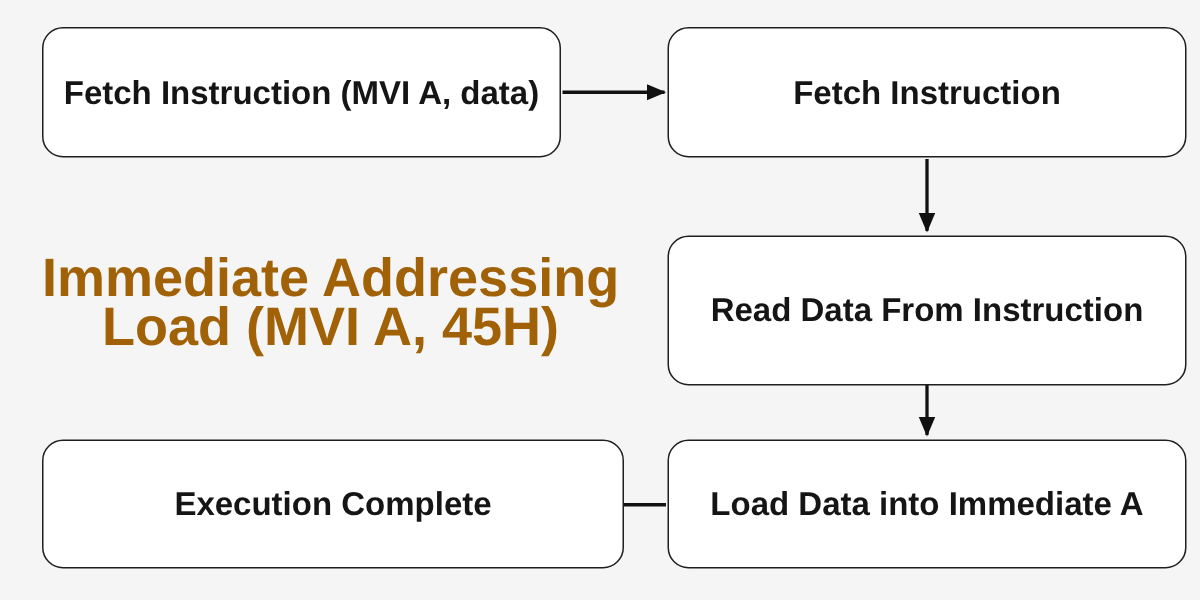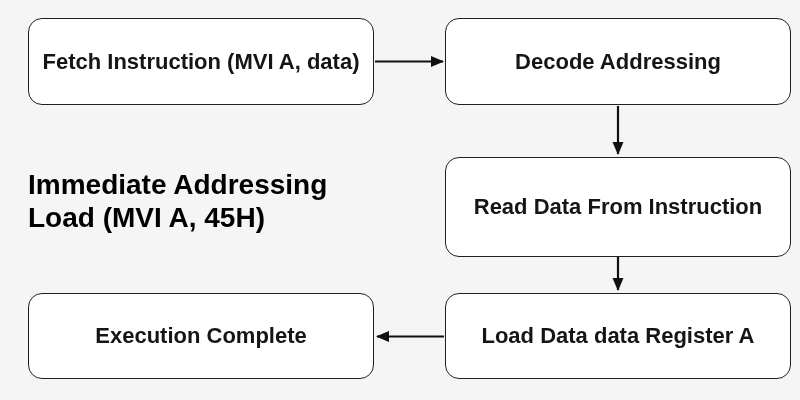--- a/index.html
+++ b/index.html
@@ -28,30 +28,31 @@
     text-align: center;
     font-weight: 700;
     font-size: 22px;
     color: #151515;
     box-sizing: border-box;
   }
   .node-fetch  { left: 28px;  top: 18px;  width: 346px; height: 87px; }
   .node-decode { left: 445px; top: 18px;  width: 346px; height: 87px; }
   .node-read   { left: 445px; top: 157px; width: 346px; height: 100px; }
   .node-load   { left: 445px; top: 293px; width: 346px; height: 86px; }
-  .node-exec   { left: 28px;  top: 293px; width: 346px; height: 86px; }
+  .node-exec   { left: 28px;  top: 293px; width: 388px; height: 86px; }
   .caption {
     position: absolute;
     left: 28px;
     top: 168px;
     font-weight: 700;
-    font-size: 28px;
+    font-size: 36px;
     line-height: 33px;
-    color: #000000;
+    color: #a16207;
     white-space: nowrap;
+    text-align: center;
   }
 </style>
 </head>
 <body>
 
 <div class="stage">
 
   <svg class="edges" viewBox="0 0 800 400" xmlns="http://www.w3.org/2000/svg">
     <defs>
       <marker id="ah" markerUnits="userSpaceOnUse" markerWidth="15" markerHeight="13" refX="12" refY="5.5" orient="auto">
@@ -62,29 +63,29 @@
     <line x1="618" y1="106" x2="618" y2="154" stroke="#111111" stroke-width="2.2" marker-end="url(#ah)"></line>
     <line x1="618" y1="243" x2="618" y2="290" stroke="#111111" stroke-width="2.2" marker-end="url(#ah)"></line>
     <line x1="444" y1="336.5" x2="377" y2="336.5" stroke="#111111" stroke-width="2.2" marker-end="url(#ah)"></line>
   </svg>
 
   <div class="node node-fetch">
     <span>Fetch Instruction (MVI A, data)</span>
   </div>
 
   <div class="node node-decode">
-    <span>Decode Addressing</span>
+    <span>Fetch Instruction</span>
   </div>
 
   <div class="node node-read">
     <span>Read Data From Instruction</span>
   </div>
 
   <div class="node node-load">
-    <span>Load Data data Register A</span>
+    <span>Load Data into Immediate A</span>
   </div>
 
   <div class="node node-exec">
     <span>Execution Complete</span>
   </div>
 
   <div class="caption">
     <div>Immediate Addressing</div>
     <div>Load (MVI A, 45H)</div>
   </div>

